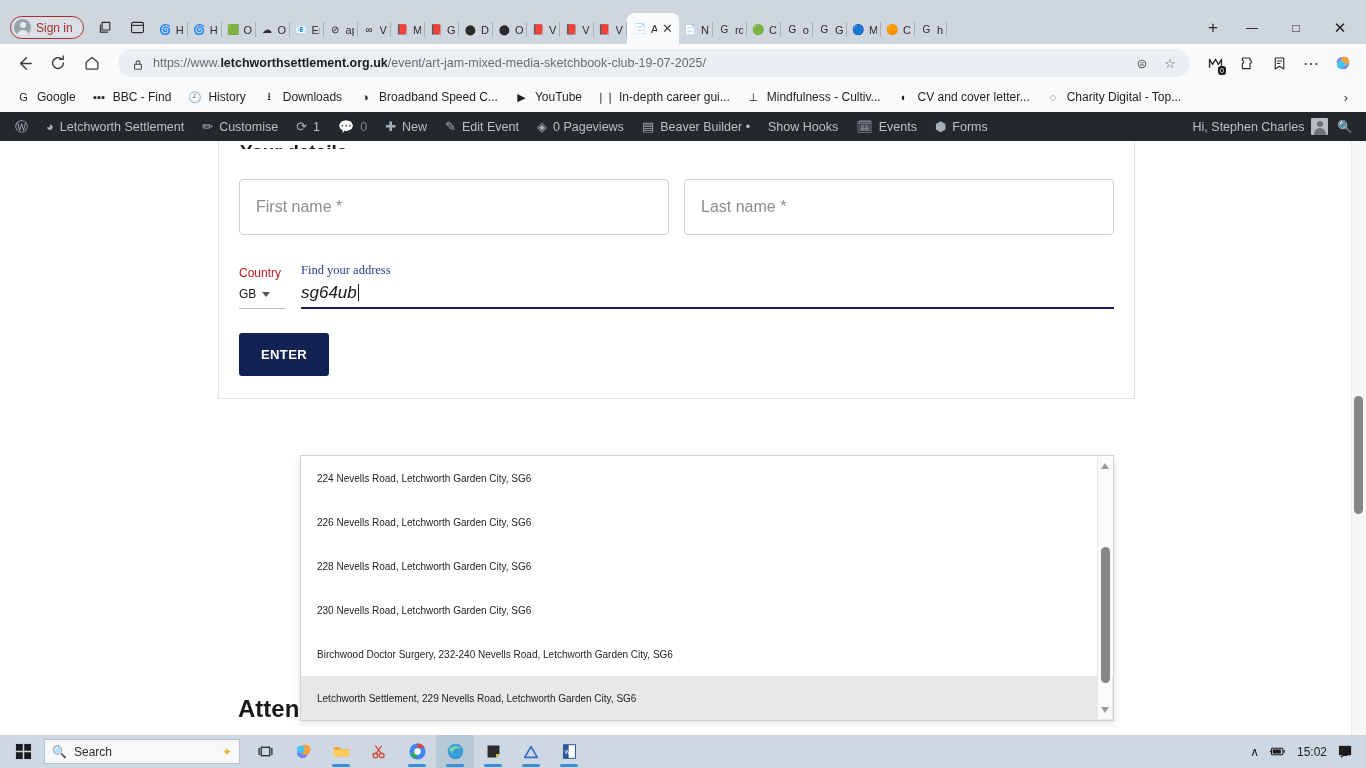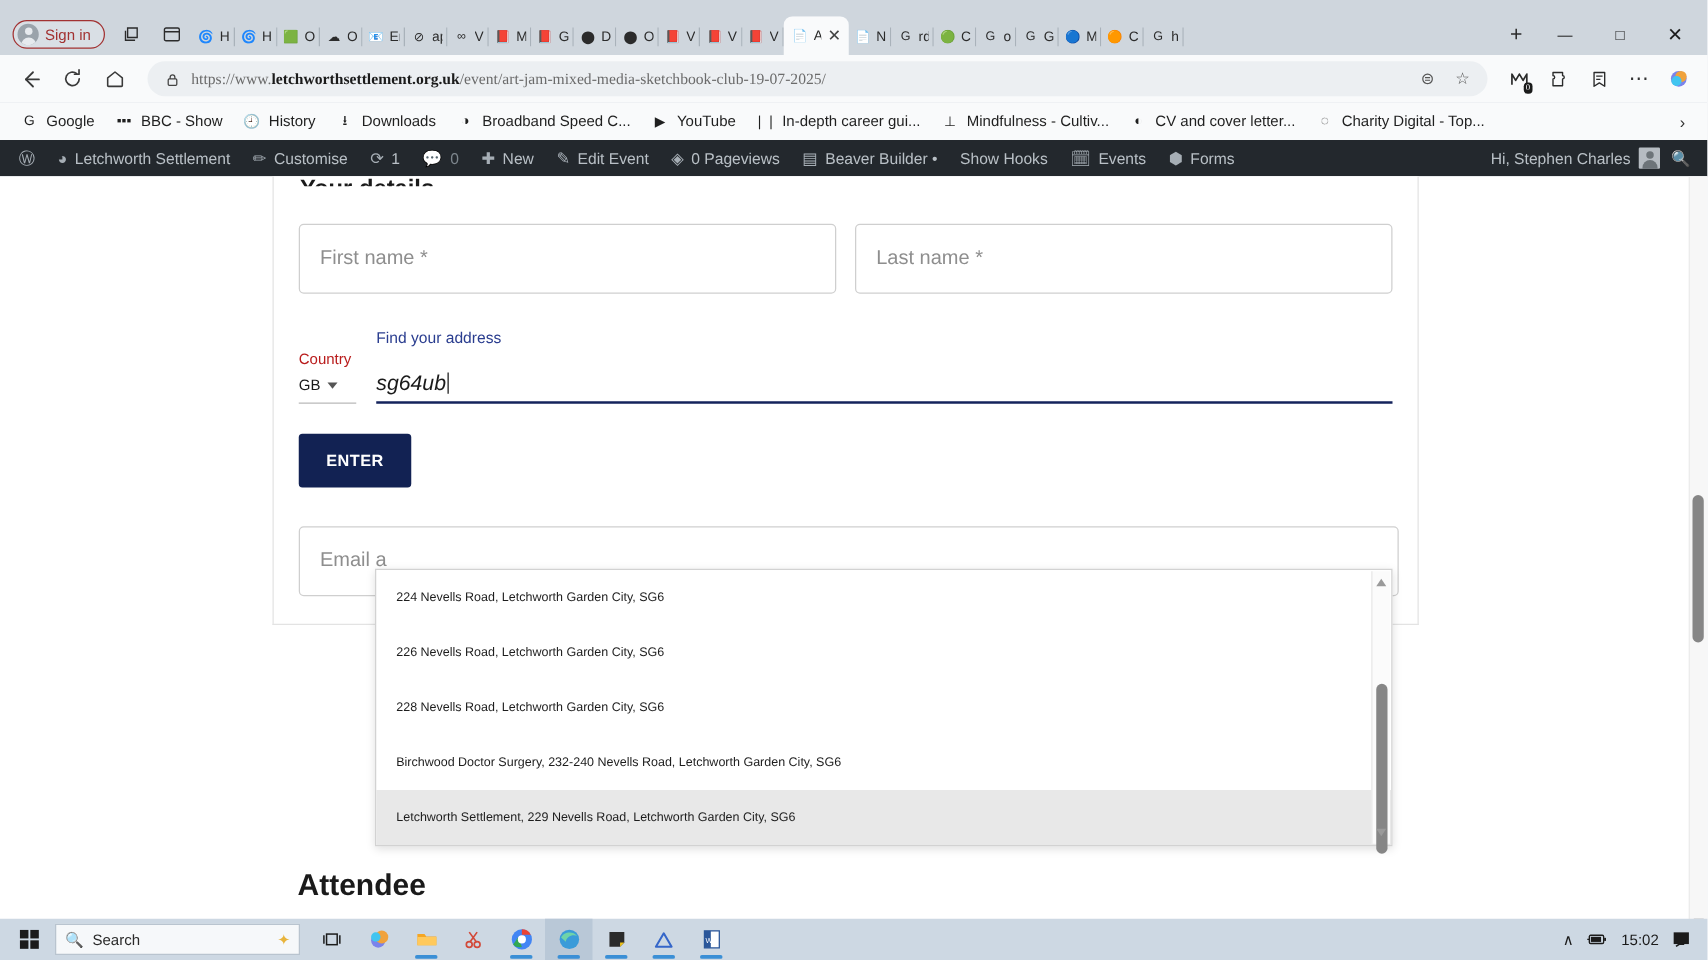--- a/index.html
+++ b/index.html
@@ -65,21 +65,21 @@
             display: flex; align-items: center; justify-content: center;
             font-size: 17px; color: #2b2b2b; }
   .wincontrols { display: flex; align-items: flex-start; flex: none; margin-left: auto; }
   .wbtn { width: 44px; height: 32px; display: flex; align-items: center;
           justify-content: center; font-size: 12px; color: #1b1b1b; }
   .wbtn.close { font-size: 15px; }
 
   
   .addrbar {
     height: 38px; display: flex; align-items: center;
-    background: #f9fafb; padding: 0 8px; gap: 2px; font-family: Liberation Serif, serif;
+    background: #f9fafb; padding: 0 8px; gap: 2px;
   }
   .nav-btn { width: 32px; height: 30px; display: flex; align-items: center;
              justify-content: center; color: #3a3a3a; }
   .urlbox {
     flex: 1; height: 28px; background: #eceff2; border-radius: 14px;
     display: flex; align-items: center; padding: 0 10px 0 14px;
     margin: 0 8px; gap: 8px; min-width: 0;
   }
   .urlbox .lock { width: 13px; height: 13px; flex: none; color: #444; }
   .urltext { font-size: 12.5px; color: #6b6b6b; white-space: nowrap;
@@ -150,21 +150,21 @@
   .addr-block { margin-top: 28px; display: flex; align-items: flex-end; gap: 16px; }
   .country-col { width: 46px; flex: none; }
   .mini-label { font-size: 12px; color: #b91c1c; margin-bottom: 7px; display: block; }
   .country-select {
     display: flex; align-items: center; gap: 6px; font-size: 12px; color: #1a1a1a;
     border-bottom: 1px solid #b9b9b9; padding-bottom: 7px;
   }
   .caret-dn { width: 0; height: 0; border-left: 4px solid transparent;
               border-right: 4px solid transparent; border-top: 5px solid #555; }
   .find-col { flex: 1; }
-  .find-label { font-size: 12.5px; color: #2a3d8f; margin-bottom: 20px; display: block; }
+  .find-label { font-size: 12.5px; color: #2a3d8f; margin-bottom: 5px; display: block; font-family: Liberation Serif, serif; }
   .find-input {
     border-bottom: 2px solid #14235c; padding-bottom: 4px;
     font-size: 17px; color: #1a1a1a; position: relative; font-style: italic;
   }
   .caret-bar {
     display: inline-block; width: 1px; height: 17px; background: #1a1a1a;
     vertical-align: -3px; margin-left: 1px;
   }
   .enter-btn {
     margin-top: 24px; background: #122253; color: #fff; font-size: 13px;
@@ -429,21 +429,21 @@
     </div>
   </div>
 
   <div class="bookmarks">
     <div class="bm">
         <span class="bfav">G</span>
         <span>Google</span>
       </div>
     <div class="bm">
         <span class="bfav">▪▪▪</span>
-        <span>BBC - Show</span>
+        <span>BBC - Find</span>
       </div>
     <div class="bm">
         <span class="bfav">🕘</span>
         <span>History</span>
       </div>
     <div class="bm">
         <span class="bfav">⭳</span>
         <span>Downloads</span>
       </div>
     <div class="bm">
@@ -553,35 +553,33 @@
           <div class="find-col">
             <span class="find-label">Find your address</span>
             <div class="find-input">
               <span>sg64ub</span><span class="caret-bar"></span>
             </div>
           </div>
         </div>
 
         <div class="enter-btn">ENTER</div>
 
-        <div class="email-input">
-          <span>Email a</span>
-        </div>
       </div>
 
       <div class="lower">
         <div class="h-attend">Attendee</div>
         <div class="pen-note">Please click the pen icon on the right of the form to copy your details from above.</div>
 
       </div>
 
       <div class="ac-dropdown">
         <div class="ac-item">224 Nevells Road, Letchworth Garden City, SG6</div>
         <div class="ac-item">226 Nevells Road, Letchworth Garden City, SG6</div>
         <div class="ac-item">228 Nevells Road, Letchworth Garden City, SG6</div>
+        <div class="ac-item">230 Nevells Road, Letchworth Garden City, SG6</div>
         <div class="ac-item">Birchwood Doctor Surgery, 232-240 Nevells Road, Letchworth Garden City, SG6</div>
         <div class="ac-item sel">Letchworth Settlement, 229 Nevells Road, Letchworth Garden City, SG6</div>
         <div class="ac-scroll">
           <span class="ac-arrow up"></span>
           <span class="ac-thumb"></span>
           <span class="ac-arrow dn"></span>
         </div>
       </div>
 
       <div class="pscroll">

